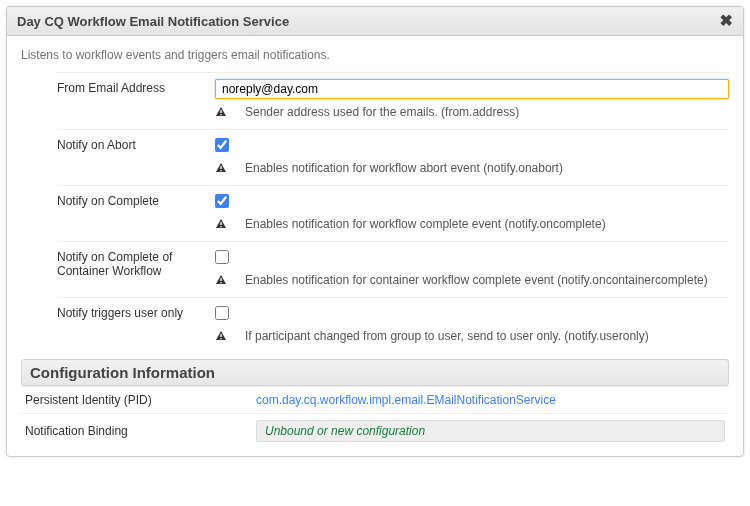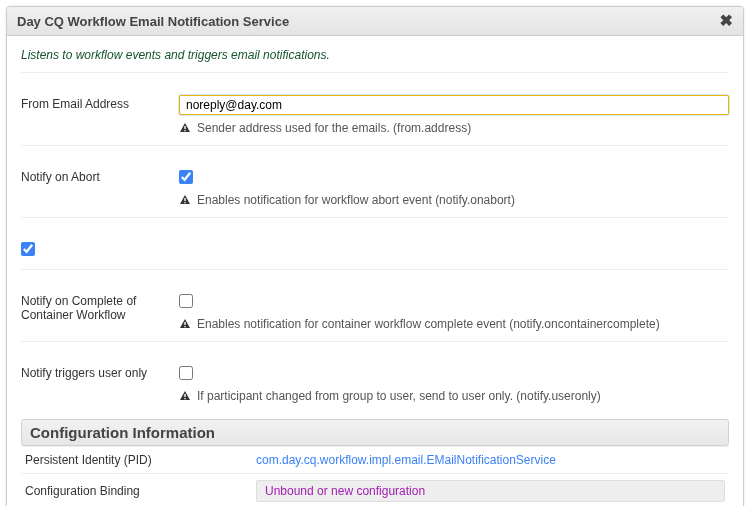--- a/index.html
+++ b/index.html
@@ -37,28 +37,28 @@
     font-weight: bold;
     color: #444;
     cursor: pointer;
     line-height: 1;
   }
   .body {
     padding: 10px 14px 8px 14px;
   }
   .desc {
     margin: 2px 0 10px 0;
-    color: #14532d;
-    font-style: italic;
+    color: #737373;
   }
   .row {
     display: flex;
     border-top: 1px solid #eee;
-    padding: 22px 0 10px 0;
+    padding: 6px 0 10px 0;
     gap: 10px;
+    margin-left: 36px;
   }
   .row:first-of-type { border-top: none; }
   .lbl {
     width: 148px;
     flex-shrink: 0;
     color: #333;
     padding-top: 2px;
   }
   .fld {
     flex: 1;
@@ -81,21 +81,21 @@
   }
   .txt.disabled {
     background: #e8e8e8;
     color: #888;
   }
   .hint {
     margin-top: 6px;
     color: #555;
     display: flex;
     align-items: flex-start;
-    gap: 6px;
+    gap: 18px;
   }
   .hint svg { flex-shrink:0; margin-top:1px; }
   input[type=checkbox] {
     width: 14px; height: 14px;
     accent-color: #3b82f6;
     margin: 2px 0 0 0;
   }
   .section-hdr {
     background: linear-gradient(#f2f2f2, #e6e6e6);
     border: 1px solid #d0d0d0;
@@ -122,21 +122,22 @@
   .info-val {
     flex: 1;
     color: #3b82f6;
   }
   .binding-box {
     flex: 1;
     background: #eee;
     border: 1px solid #ddd;
     border-radius: 2px;
     padding: 3px 8px;
-    color: #a21caf;
+    color: #15803d;
+    font-style: italic;
   }
   .triangle {
     display: inline-block;
     width: 12px; height: 12px;
   }
 </style>
 </head>
 <body>
 
 <div class="dialog">
@@ -175,22 +176,31 @@
                 <path d="M6 1 L11 10 L1 10 Z" fill="#333"></path>
                 <rect x="5.3" y="4" width="1.4" height="3" fill="#fff"></rect>
                 <rect x="5.3" y="8" width="1.4" height="1.2" fill="#fff"></rect>
               </svg></span>
           <span>Enables notification for workflow abort event (notify.onabort)</span>
         </div>
       </div>
     </div>
 
     <div class="row">
+      <div class="lbl">Notify on Complete</div>
       <div class="fld">
         <input type="checkbox" checked="" style="">
+        <div class="hint">
+          <span class="triangle"><svg viewBox="0 0 12 12">
+                <path d="M6 1 L11 10 L1 10 Z" fill="#333"></path>
+                <rect x="5.3" y="4" width="1.4" height="3" fill="#fff"></rect>
+                <rect x="5.3" y="8" width="1.4" height="1.2" fill="#fff"></rect>
+              </svg></span>
+          <span>Enables notification for workflow complete event (notify.oncomplete)</span>
+        </div>
       </div>
     </div>
 
     <div class="row">
       <div class="lbl">Notify on Complete of Container Workflow</div>
       <div class="fld">
         <input type="checkbox" style="">
         <div class="hint">
           <span class="triangle"><svg viewBox="0 0 12 12">
                 <path d="M6 1 L11 10 L1 10 Z" fill="#333"></path>
@@ -217,19 +227,19 @@
       </div>
     </div>
 
     <div class="section-hdr">Configuration Information</div>
 
     <div class="info-row">
       <div class="info-lbl">Persistent Identity (PID)</div>
       <div class="info-val">com.day.cq.workflow.impl.email.EMailNotificationService</div>
     </div>
     <div class="info-row">
-      <div class="info-lbl">Configuration Binding</div>
+      <div class="info-lbl">Notification Binding</div>
       <div class="binding-box">Unbound or new configuration</div>
     </div>
 
   </div>
 
 </div>
 
 </body></html>

